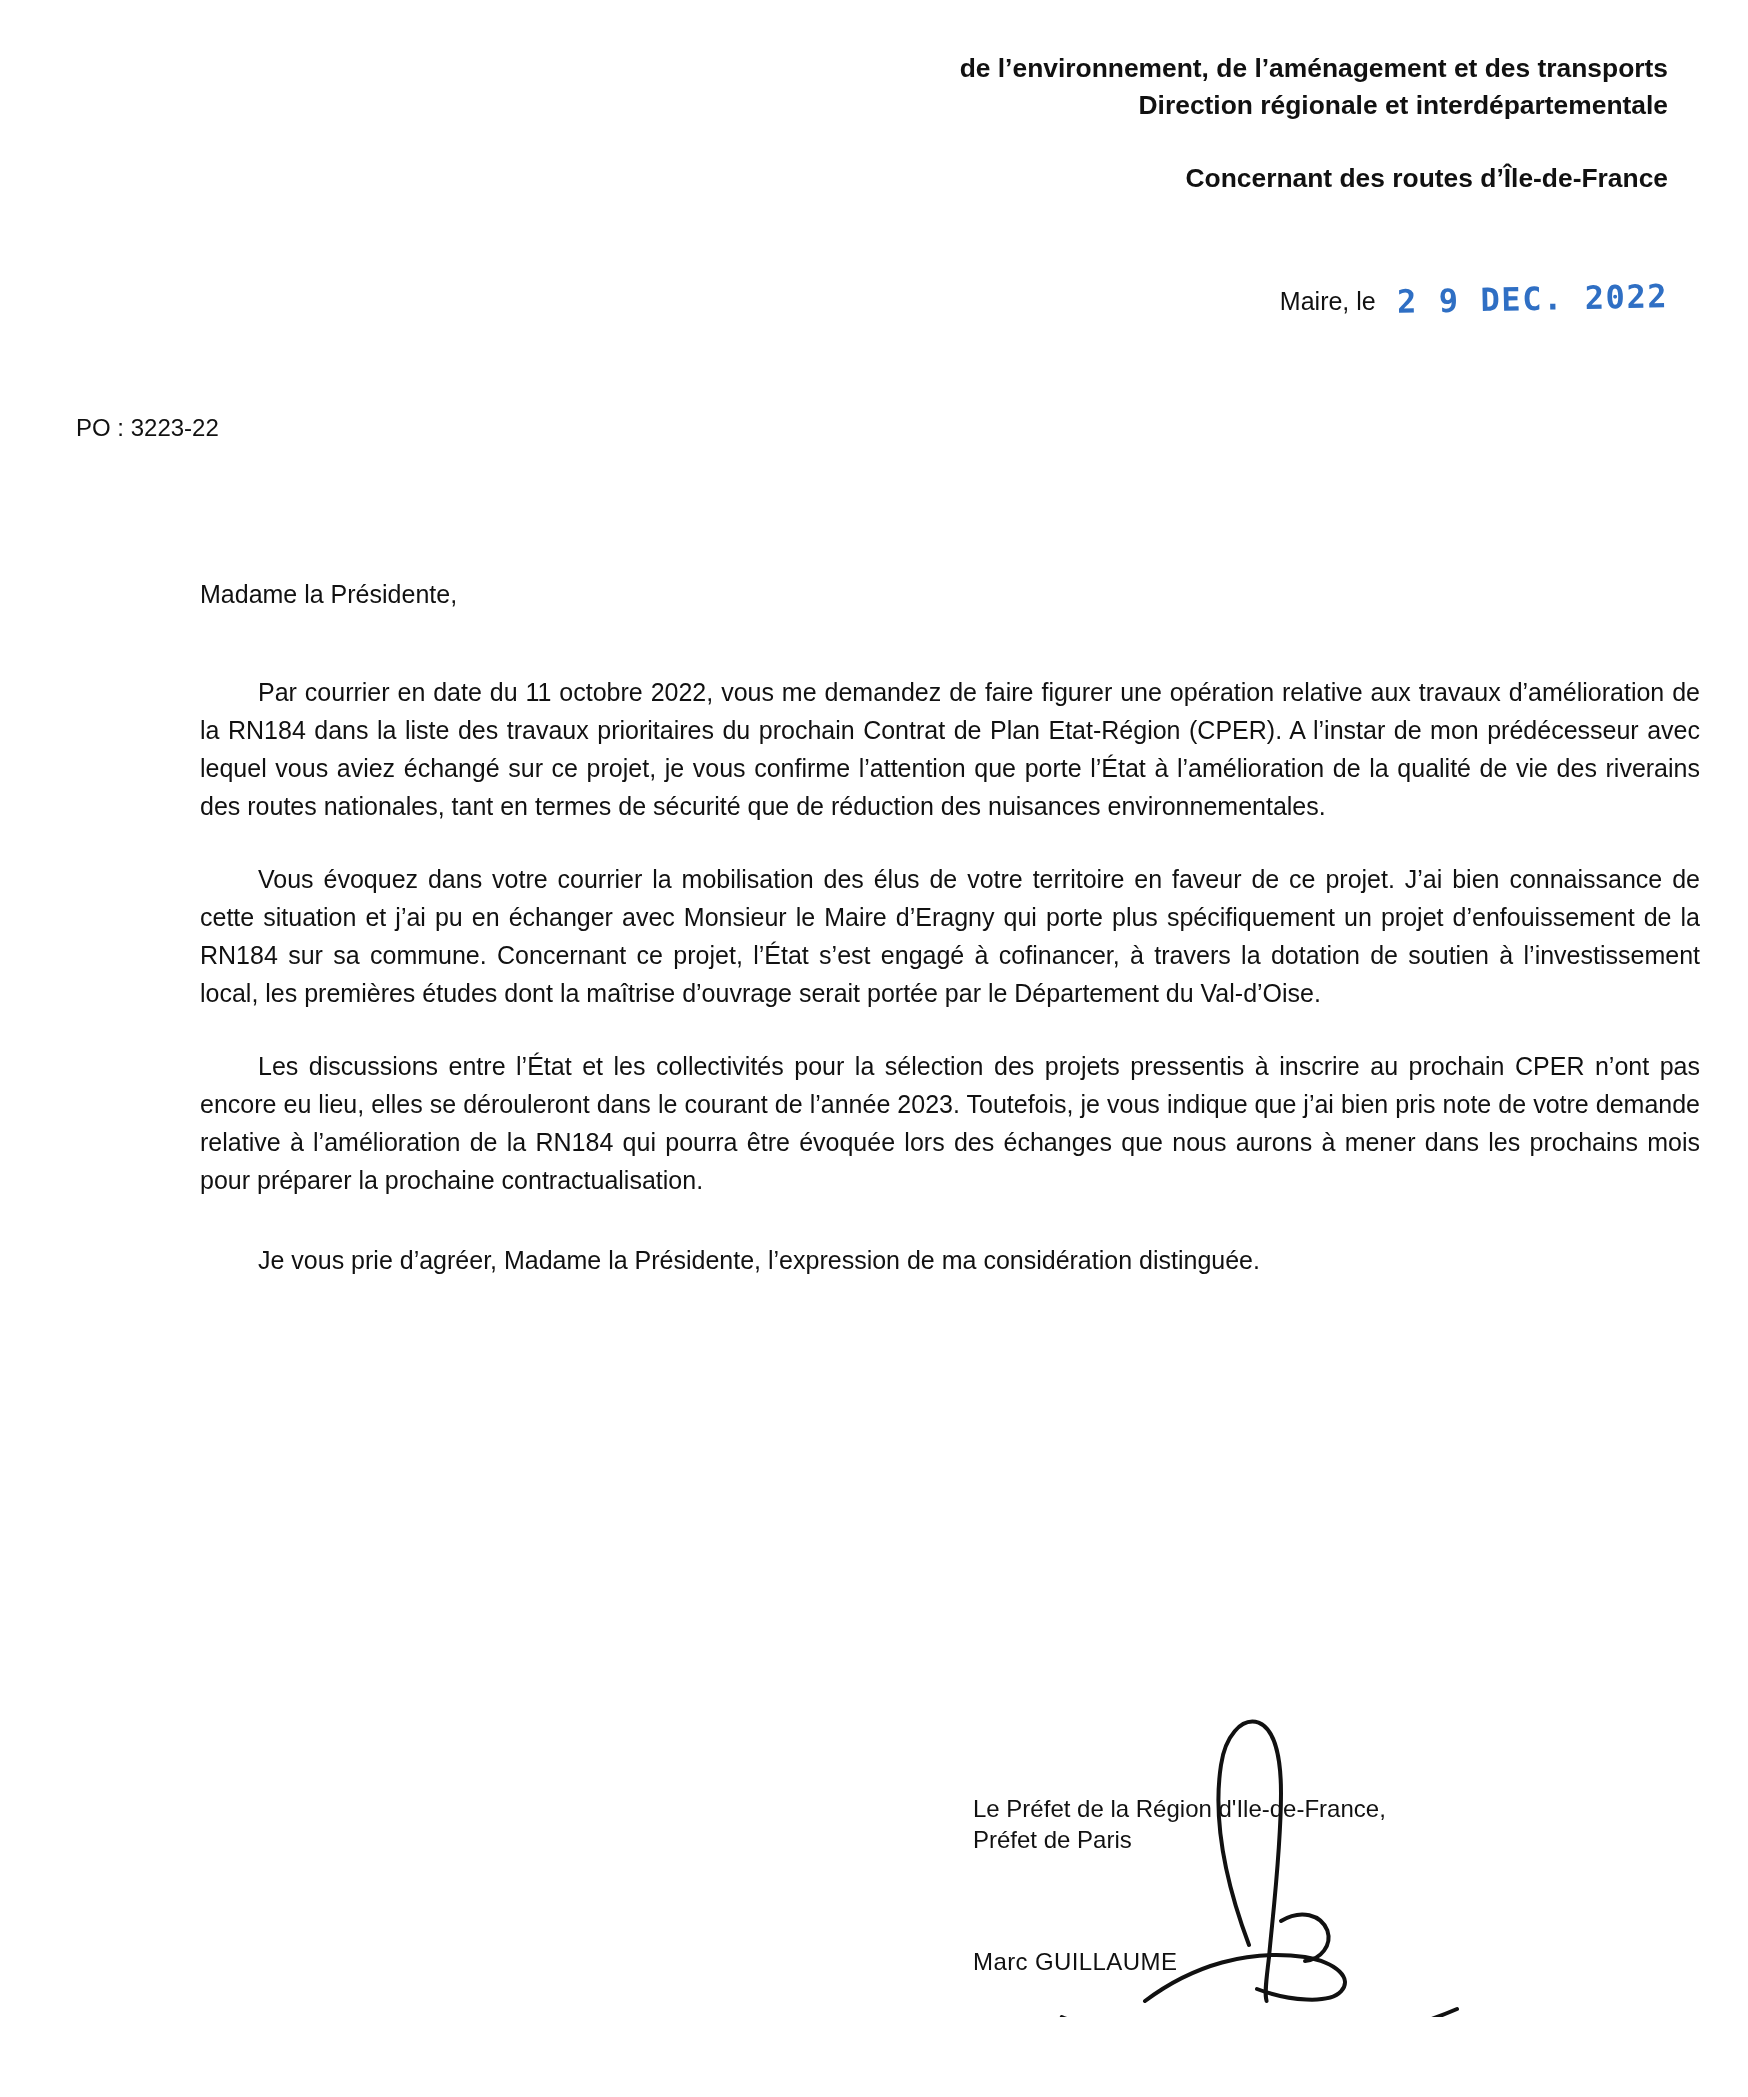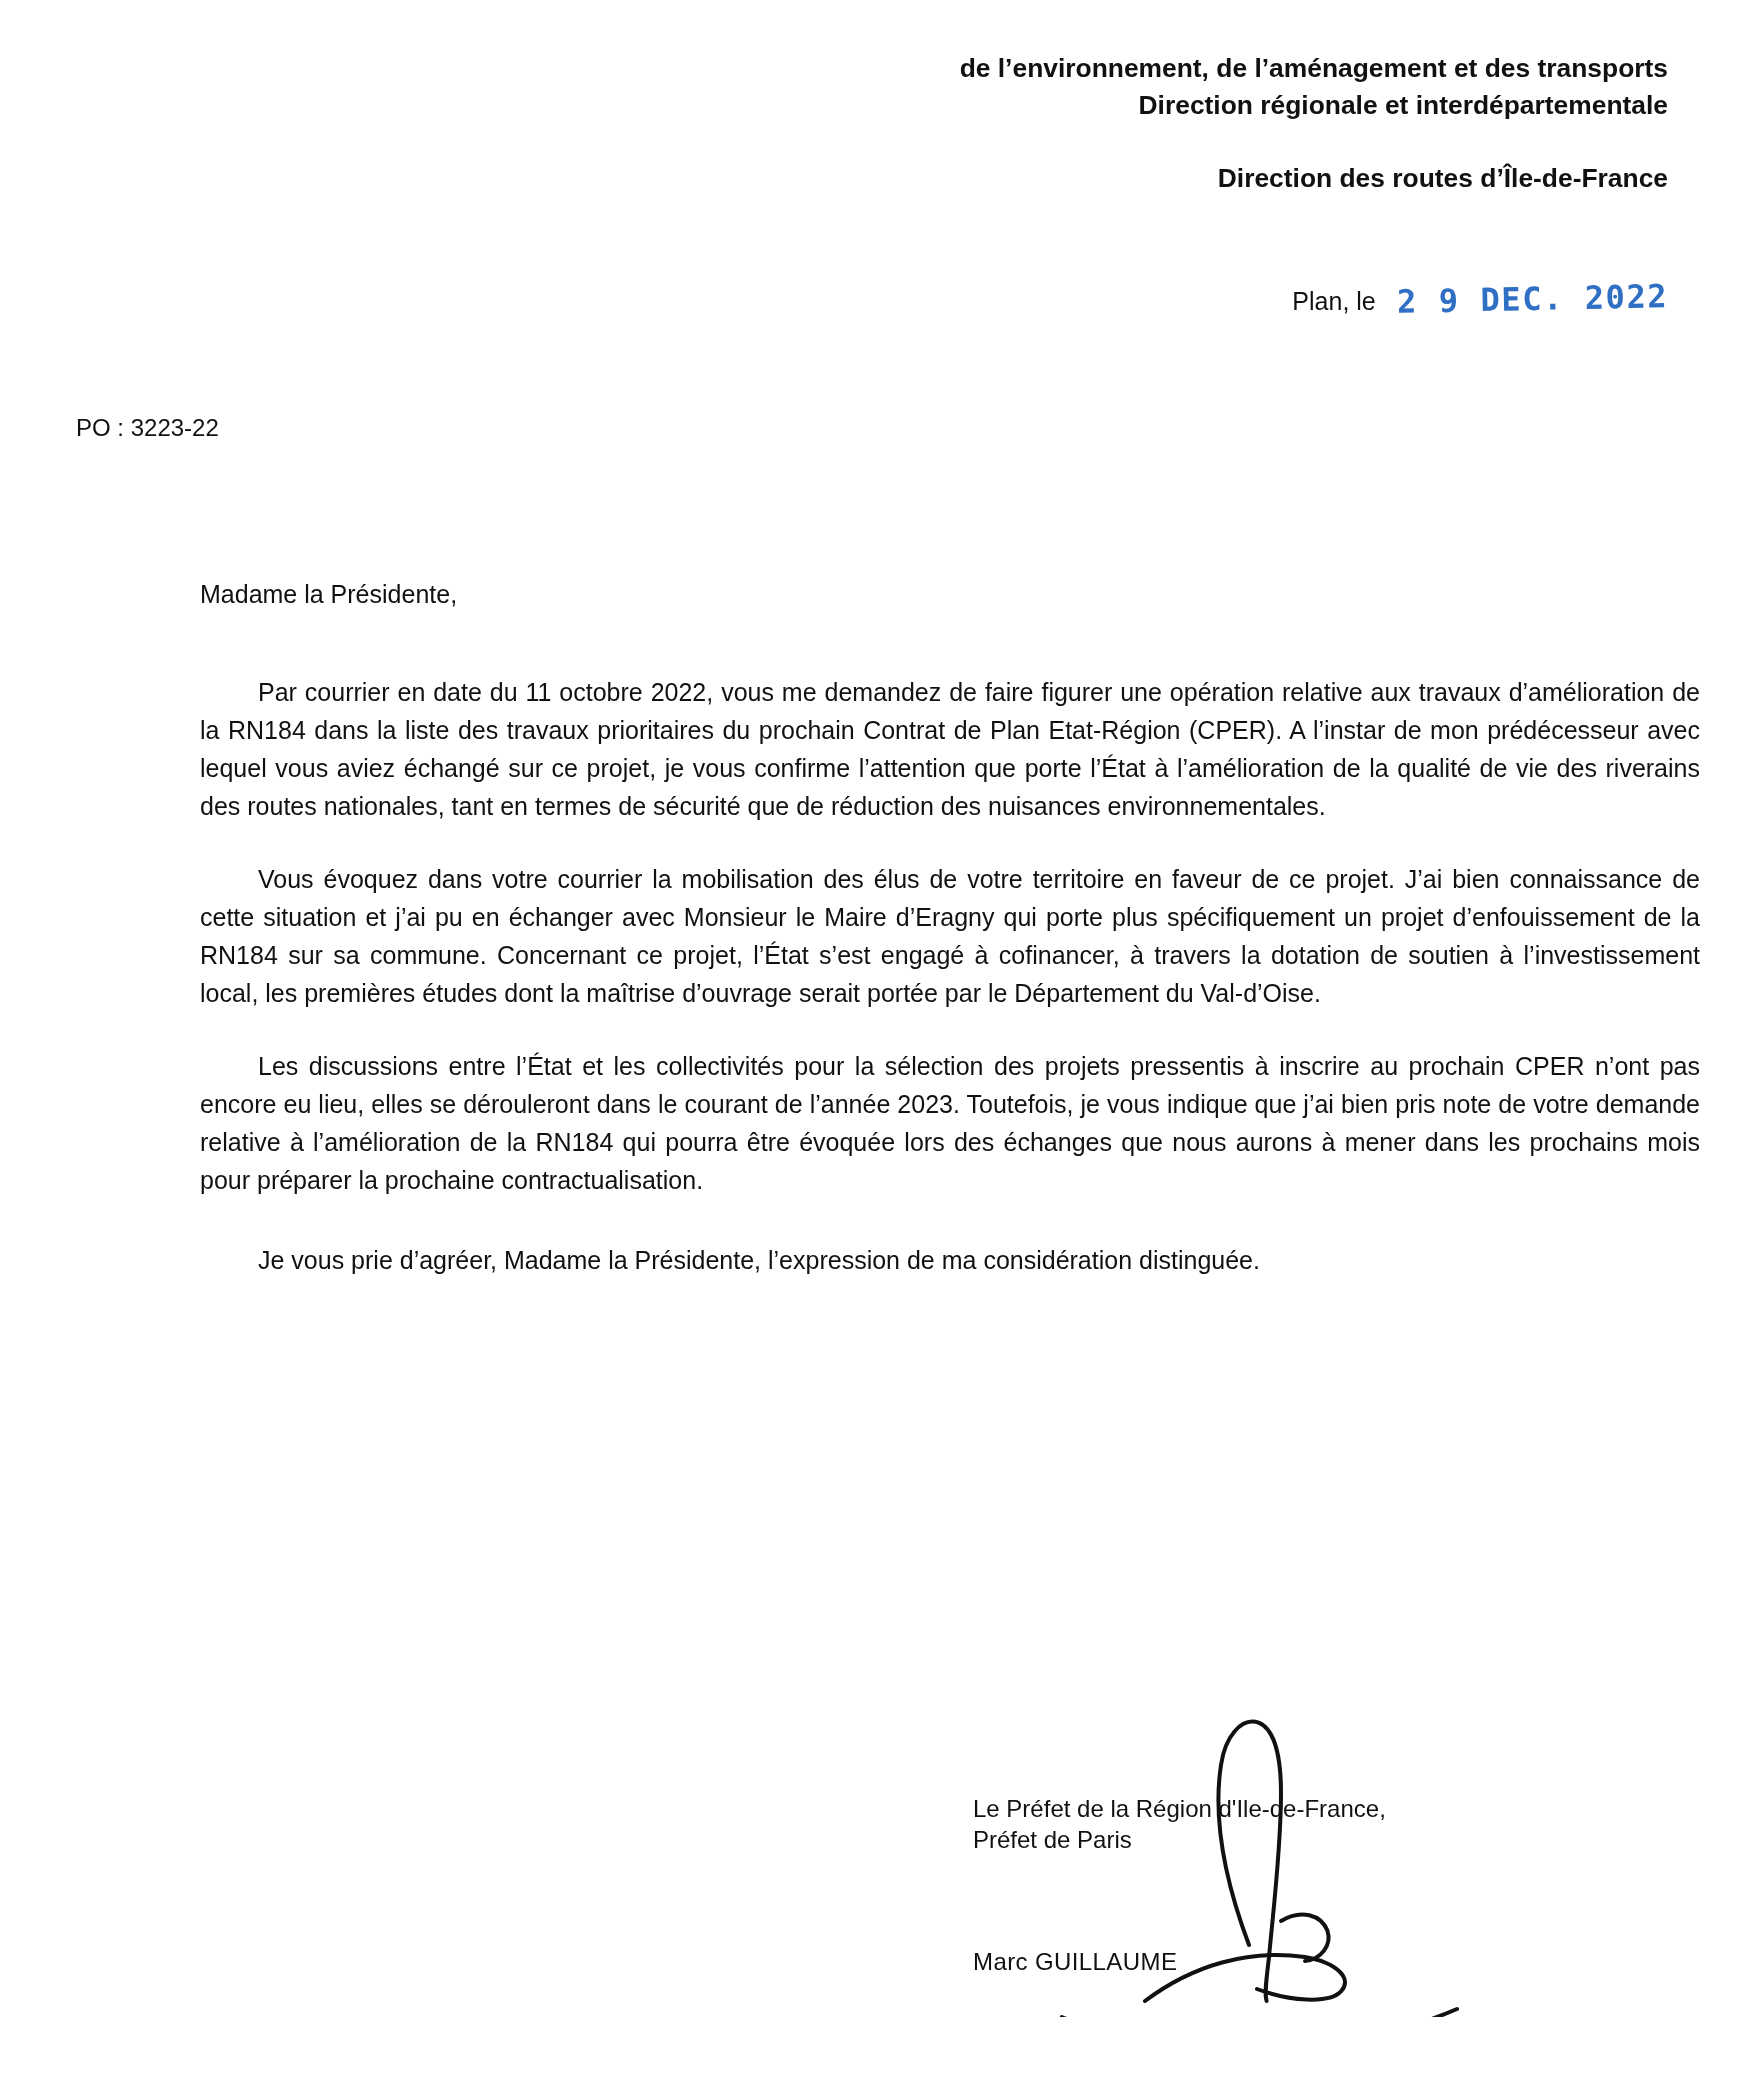--- a/index.html
+++ b/index.html
@@ -179,26 +179,26 @@
 <body>
 
 <div class="page">
 
   <div class="header">
 
 
     <div class="header-right">
       <div class="dept-title">de l’environnement, de l’aménagement et des transports</div>
       <div class="dept-title">Direction régionale et interdépartementale</div>
-      <div class="dept-sub">Direction des routes d’Île-de-France</div>
+      <div class="dept-sub">Concernant des routes d’Île-de-France</div>
     </div>
   </div>
 
   <div class="date-line">
-    <span class="date-label">Plan, le</span>
+    <span class="date-label">Maire, le</span>
     <span class="date-stamp">2 9 DEC. 2022</span>
   </div>
 
   <div class="reference">PO : 3223-22</div>
 
   <div class="letter-body">
     <div class="salutation">Madame la Présidente,</div>
     <p class="para">Par courrier en date du 11 octobre 2022, vous me demandez de faire figurer une opération relative aux travaux d’amélioration de la RN184 dans la liste des travaux prioritaires du prochain Contrat de Plan Etat-Région (CPER). A l’instar de mon prédécesseur avec lequel vous aviez échangé sur ce projet, je vous confirme l’attention que porte l’État à l’amélioration de la qualité de vie des riverains des routes nationales, tant en termes de sécurité que de réduction des nuisances environnementales.</p>
     <p class="para">Vous évoquez dans votre courrier la mobilisation des élus de votre territoire en faveur de ce projet. J’ai bien connaissance de cette situation et j’ai pu en échanger avec Monsieur le Maire d’Eragny qui porte plus spécifiquement un projet d’enfouissement de la RN184 sur sa commune. Concernant ce projet, l’État s’est engagé à cofinancer, à travers la dotation de soutien à l’investissement local, les premières études dont la maîtrise d’ouvrage serait portée par le Département du Val-d’Oise.</p>
     <p class="para">Les discussions entre l’État et les collectivités pour la sélection des projets pressentis à inscrire au prochain CPER n’ont pas encore eu lieu, elles se dérouleront dans le courant de l’année 2023. Toutefois, je vous indique que j’ai bien pris note de votre demande relative à l’amélioration de la RN184 qui pourra être évoquée lors des échanges que nous aurons à mener dans les prochains mois pour préparer la prochaine contractualisation.</p>

